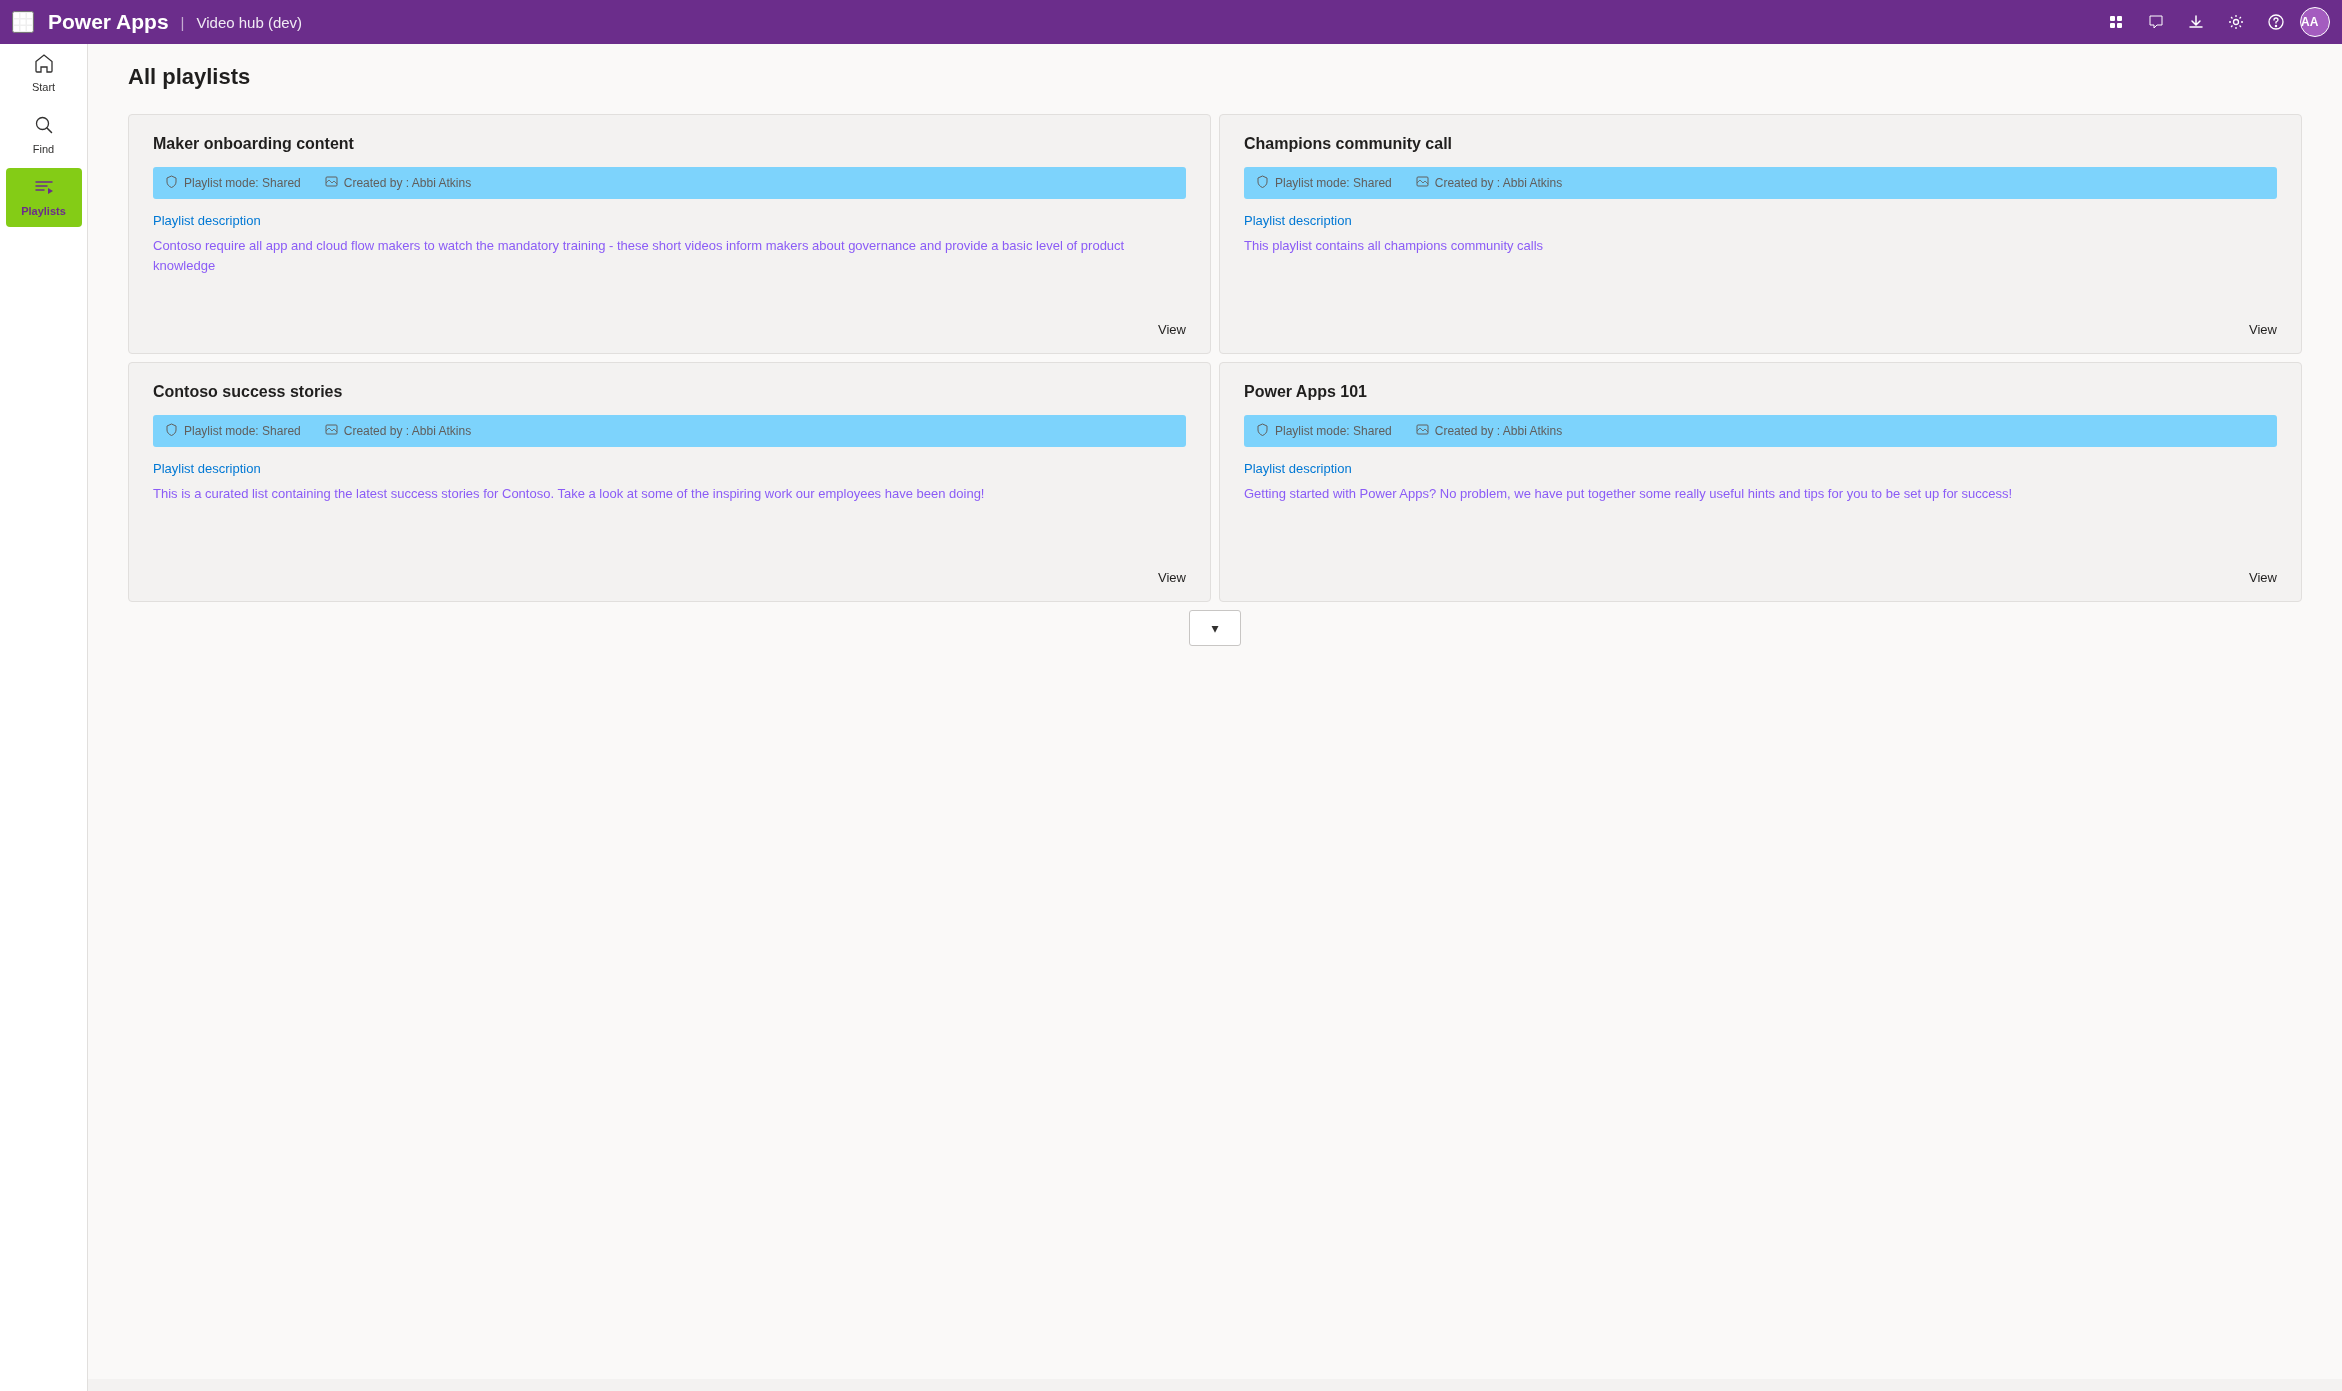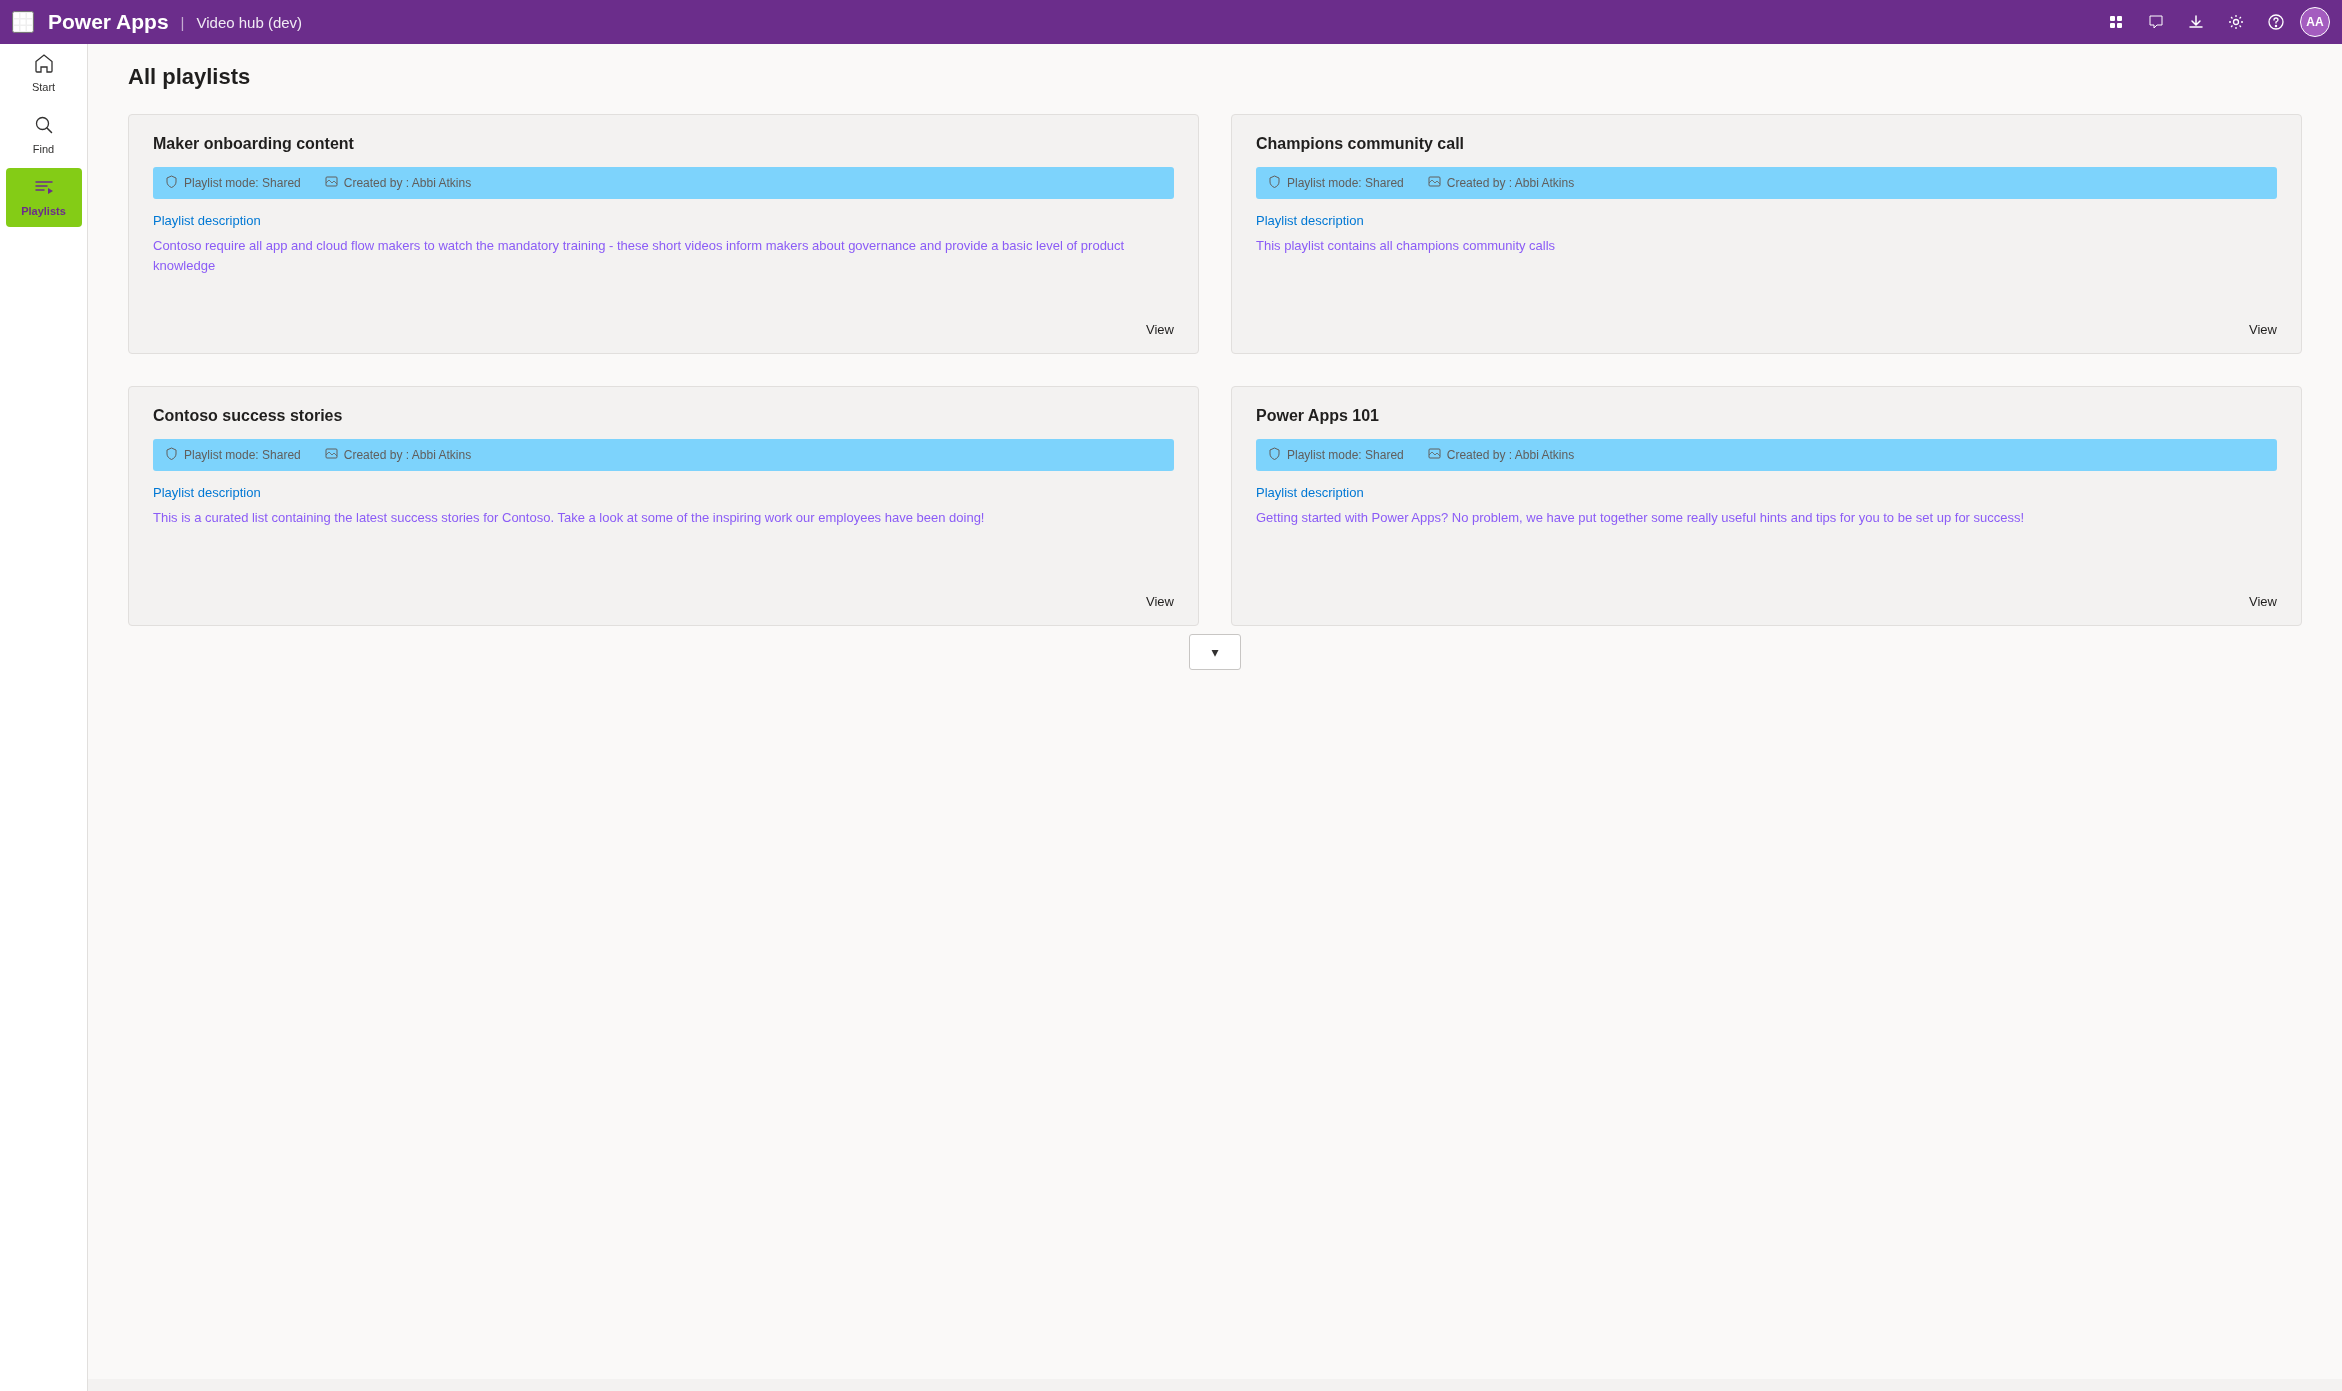--- a/index.html
+++ b/index.html
@@ -56,21 +56,21 @@
       font-size: 16px;
     }
     .topbar-avatar {
       width: 30px; height: 30px;
       border-radius: 50%;
       background: #a45cbf;
       border: 1.5px solid white;
       color: white;
       font-size: 12px;
       font-weight: 600;
-      display: flex; align-items: center; justify-content: center;
+      display: flex; align-items: center; justify-content: flex-start;
       cursor: pointer;
     }
 
     
     .sidebar {
       position: fixed;
       top: 44px; left: 0; bottom: 0;
       width: 88px;
       background: #fff;
       border-right: 1px solid #e1dfdd;
@@ -118,21 +118,21 @@
       font-size: 22px;
       font-weight: 600;
       color: #201f1e;
       margin-bottom: 24px;
     }
 
     
     .playlist-grid {
       display: grid;
       grid-template-columns: 1fr 1fr;
-      gap: 32px;
+      gap: 8px;
     }
     .playlist-card {
       background: #f3f2f1;
       border: 1px solid #e1dfdd;
       border-radius: 4px;
       padding: 20px 24px 16px 24px;
       display: flex;
       flex-direction: column;
       min-height: 240px;
       position: relative;

